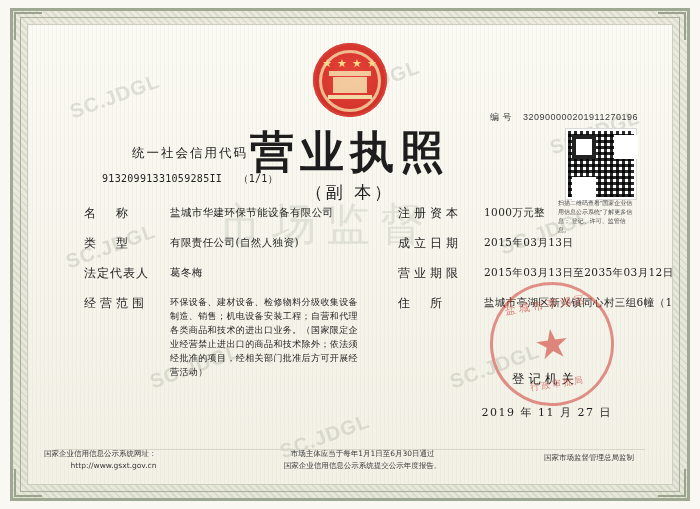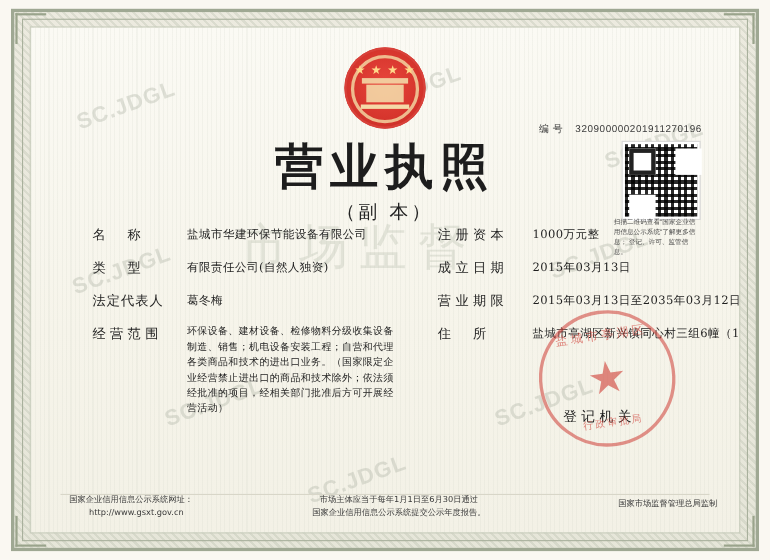--- a/index.html
+++ b/index.html
@@ -301,23 +301,23 @@
 
   
   .footer {
     position: absolute;
     bottom: 12px;
     font-size: 7.5px;
     color: #3a3a3a;
     line-height: 1.6;
     font-family: "DejaVu Sans", sans-serif;
   }
-  .footer-left { left: 35px; }
+  .footer-left { left: 16px; text-align: right; }
   .footer-center { left: 50%; transform: translateX(-42%); text-align: center; }
-  .footer-right { right: 20px; text-align: right; }
+  .footer-right { right: 38px; text-align: right; }
   .divider-bottom {
     position: absolute;
     left: 27px; right: 27px;
     bottom: 34px;
     border-top: 1px solid #d8d6c8;
   }
 </style>
 </head>
 <body>
 
@@ -357,20 +357,27 @@
 
     <div class="qr"></div>
     <div class="qr-note">扫描二维码查看"国家企业信用信息公示系统"了解更多信息；
 登记、许可、监管信息。</div>
 
     <div class="title-block">
       <div class="main-title">营业执照</div>
       <div class="sub-title">（副 本）</div>
     </div>
 
+    <div class="credit">
+      <div class="label">统一社会信用代码</div>
+      <div class="code">
+        <span>91320991331059285II</span>
+        <span style="margin-left:10px">（1/1）</span>
+      </div>
+    </div>
 
     <div class="field" style="left:56px; top:180px;">
       <span class="lbl">名　称</span>
       <span class="val">盐城市华建环保节能设备有限公司</span>
     </div>
     <div class="field" style="left:56px; top:210px;">
       <span class="lbl">类　型</span>
       <span class="val">有限责任公司(自然人独资)</span>
     </div>
     <div class="field" style="left:56px; top:240px;">
@@ -400,20 +407,21 @@
     </div>
 
     <div class="reg-auth">登记机关</div>
 
     <div class="seal">
       <div class="arc-top">盐城市亭湖区</div>
       <div class="star">★</div>
       <div class="arc-bottom">行政审批局</div>
     </div>
 
+    <div class="issue-date">2019 年 11 月 27 日</div>
 
     <div class="divider-bottom"></div>
 
     <div class="footer footer-left">
       <div>国家企业信用信息公示系统网址：</div>
       <div style="margin-left:18px">http://www.gsxt.gov.cn</div>
     </div>
 
     <div class="footer footer-center">
       <div>市场主体应当于每年1月1日至6月30日通过</div>

